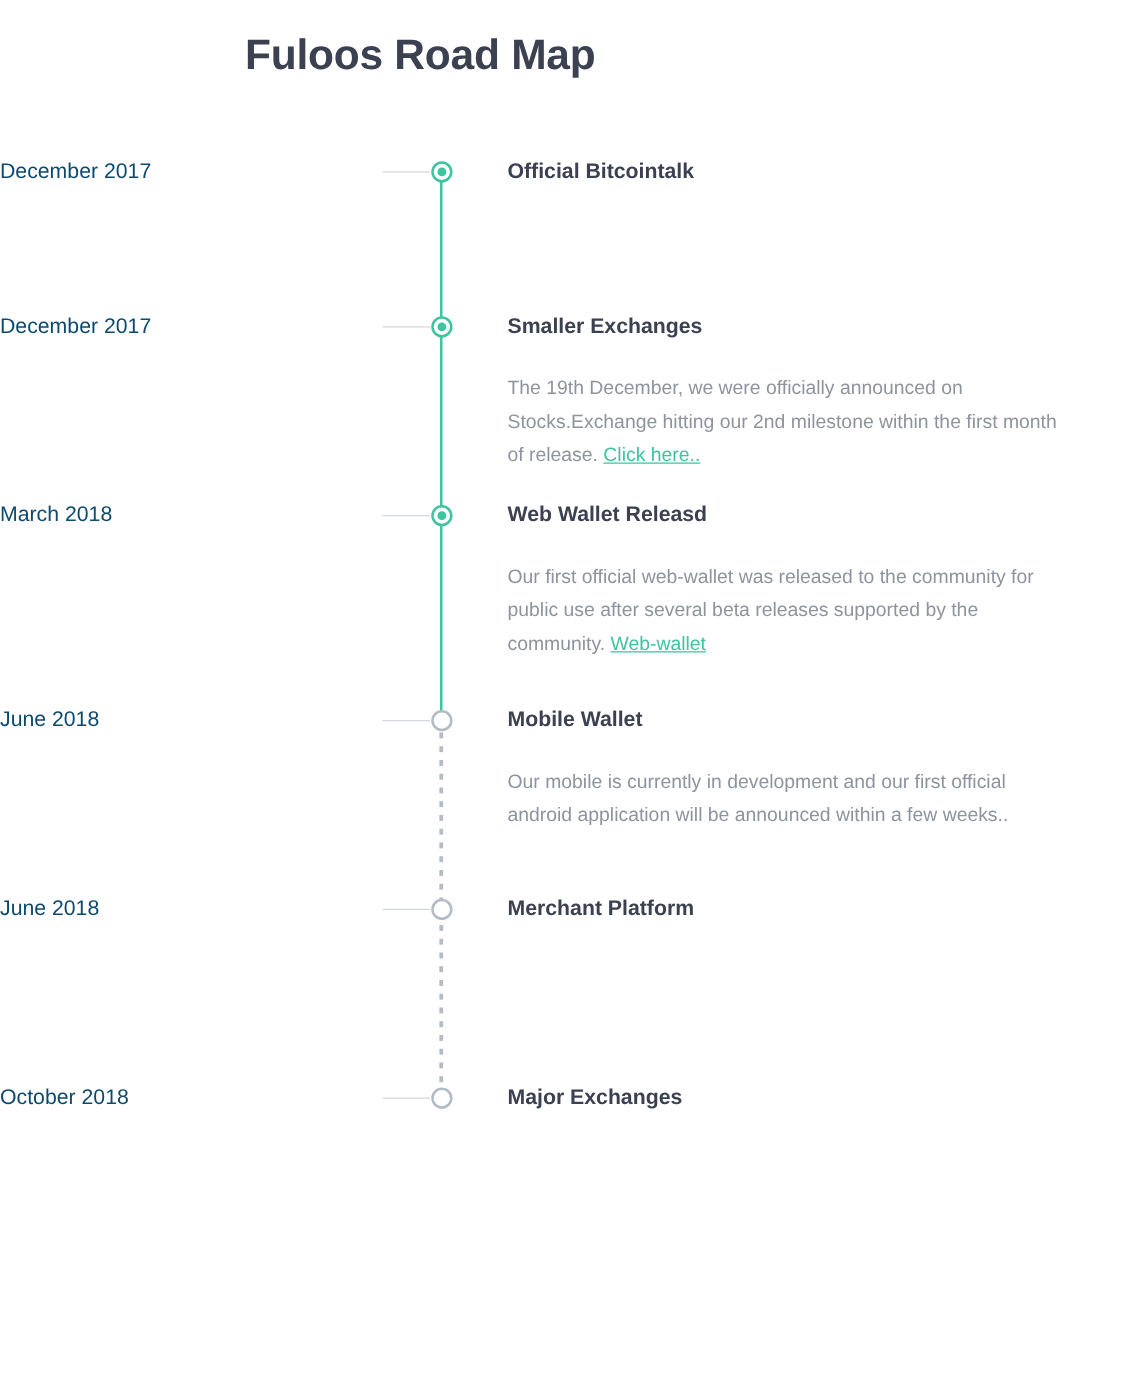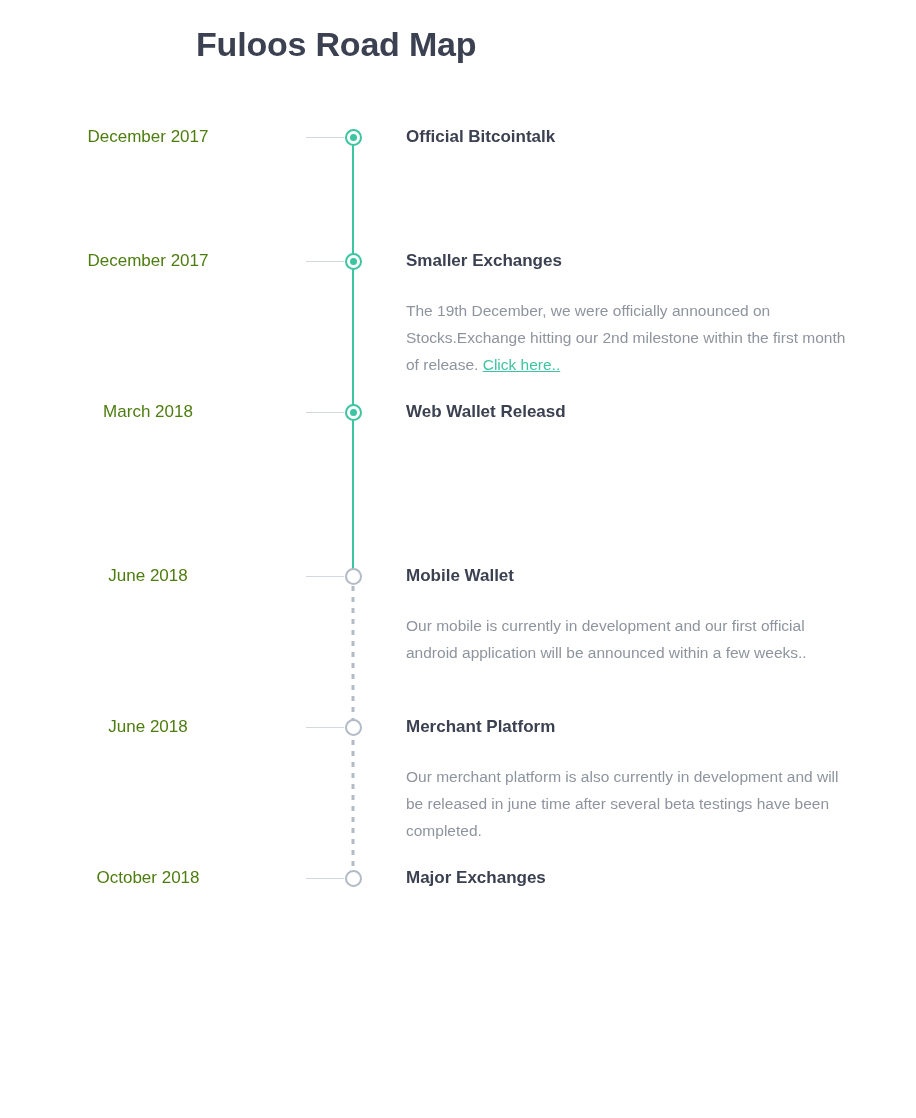--- a/index.html
+++ b/index.html
@@ -66,23 +66,23 @@
     position: absolute;
     left: 0;
     width: 916px;
   }
 
   .tl-date {
     position: absolute;
     left: 0;
     width: 296px;
     top: 0;
-    text-align: center;
+    text-align: left;
     font-size: 17px;
-    color: #4d7c0f;
+    color: #0c4a6e;
     line-height: 24px;
     white-space: nowrap;
   }
 
   .tl-connector {
     position: absolute;
     left: 306px;
     top: 12px;
     width: 38px;
     height: 1px;
@@ -175,38 +175,38 @@
             <div class="tl-heading">Smaller Exchanges</div>
             <p class="tl-text"><span>The 19th December, we were officially announced on Stocks.Exchange hitting our 2nd milestone within the first month of release. </span><span class="tl-link">Click here..</span></p>
           </div>
         </div>
         <div class="tl-row" style="top: 293px;">
           <div class="tl-date">March 2018</div>
           <div class="tl-connector"></div>
           <div class="tl-marker done"></div>
           <div class="tl-body">
             <div class="tl-heading">Web Wallet Releasd</div>
+            <p class="tl-text"><span>Our first official web-wallet was released to the community for public use after several beta releases supported by the community. </span><span class="tl-link">Web-wallet</span></p>
           </div>
         </div>
         <div class="tl-row" style="top: 457px;">
           <div class="tl-date">June 2018</div>
           <div class="tl-connector"></div>
           <div class="tl-marker pending"></div>
           <div class="tl-body">
             <div class="tl-heading">Mobile Wallet</div>
             <p class="tl-text"><span>Our mobile is currently in development and our first official android application will be announced within a few weeks..</span></p>
           </div>
         </div>
         <div class="tl-row" style="top: 608px;">
           <div class="tl-date">June 2018</div>
           <div class="tl-connector"></div>
           <div class="tl-marker pending"></div>
           <div class="tl-body">
             <div class="tl-heading">Merchant Platform</div>
-            <p class="tl-text"><span>Our merchant platform is also currently in development and will be released in june time after several beta testings have been completed.</span></p>
           </div>
         </div>
         <div class="tl-row" style="top: 759px;">
           <div class="tl-date">October 2018</div>
           <div class="tl-connector"></div>
           <div class="tl-marker pending"></div>
           <div class="tl-body">
             <div class="tl-heading">Major Exchanges</div>
           </div>
         </div>

